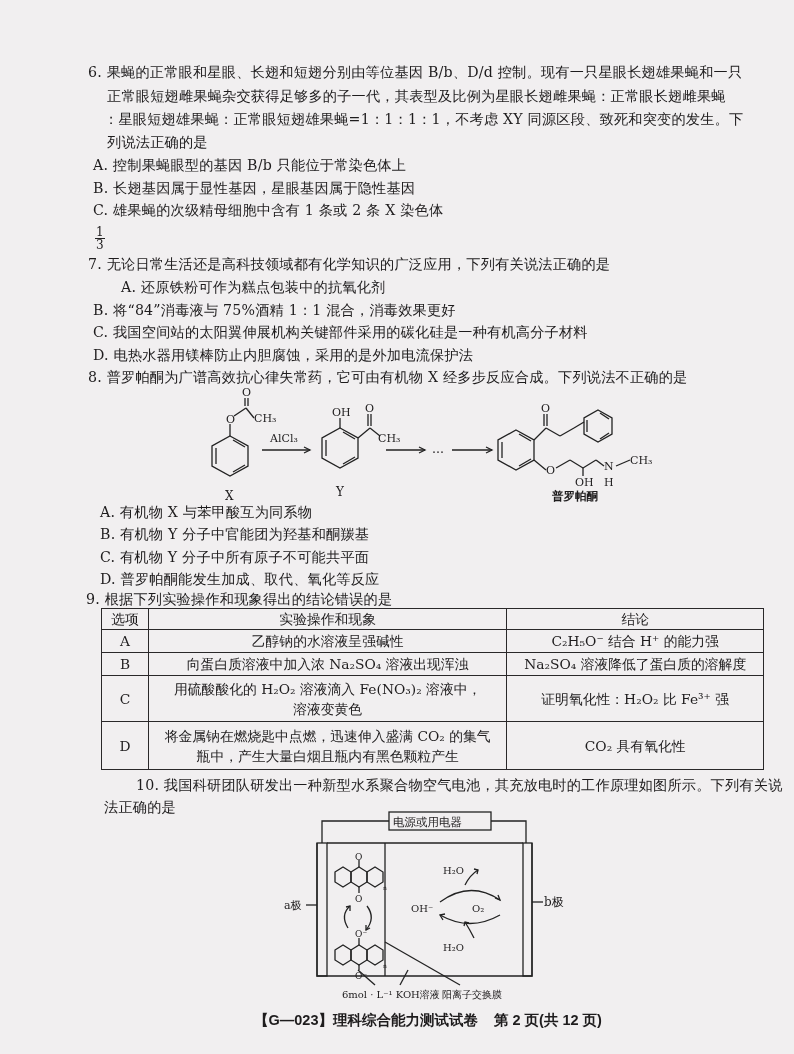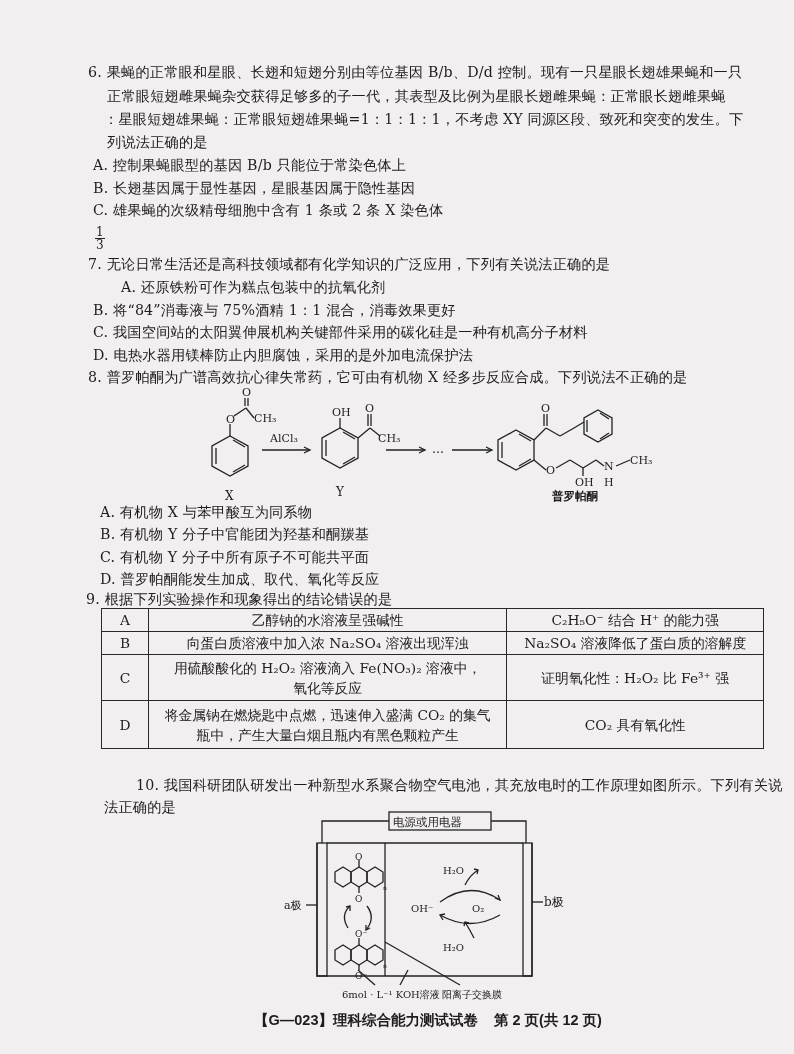--- a/index.html
+++ b/index.html
@@ -117,35 +117,40 @@
 <div class="line" style="left:100px;top:569px;">D. 普罗帕酮能发生加成、取代、氧化等反应</div>
 
 <div class="line" style="left:86px;top:589px;">9. 根据下列实验操作和现象得出的结论错误的是</div>
 <table class="exp">
   <colgroup>
       <col style="width:47px">
       <col style="width:359px">
       <col style="width:257px">
     </colgroup>
   <tbody>
+      <tr style="height:21px">
+    <td>选项</td>
+    <td>实验操作和现象</td>
+    <td>结论</td>
+  </tr>
   <tr style="height:23px">
     <td>A</td>
     <td>乙醇钠的水溶液呈强碱性</td>
     <td>C₂H₅O⁻ 结合 H⁺ 的能力强</td>
   </tr>
   <tr style="height:23px">
     <td>B</td>
     <td>向蛋白质溶液中加入浓 Na₂SO₄ 溶液出现浑浊</td>
     <td>Na₂SO₄ 溶液降低了蛋白质的溶解度</td>
   </tr>
   <tr style="height:46px">
     <td>C</td>
     <td>
           <div>用硫酸酸化的 H₂O₂ 溶液滴入 Fe(NO₃)₂ 溶液中，</div>
-          <div>氧化等反应</div>
+          <div>溶液变黄色</div>
         </td>
     <td>证明氧化性：H₂O₂ 比 Fe³⁺ 强</td>
   </tr>
   <tr style="height:48px">
     <td>D</td>
     <td>
           <div>将金属钠在燃烧匙中点燃，迅速伸入盛满 CO₂ 的集气</div>
           <div>瓶中，产生大量白烟且瓶内有黑色颗粒产生</div>
         </td>
     <td>CO₂ 具有氧化性</td>

